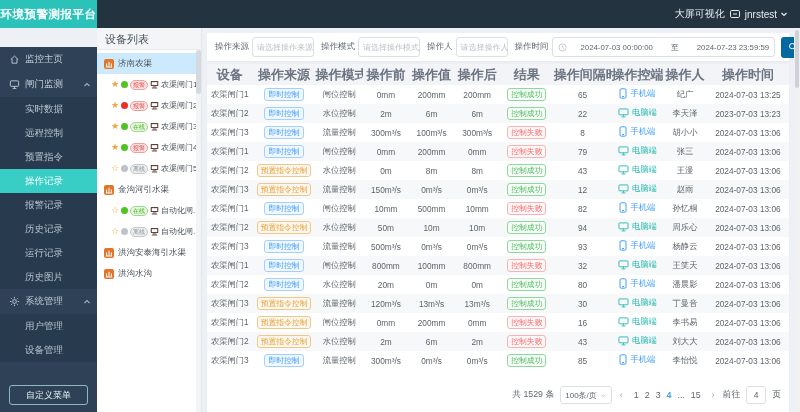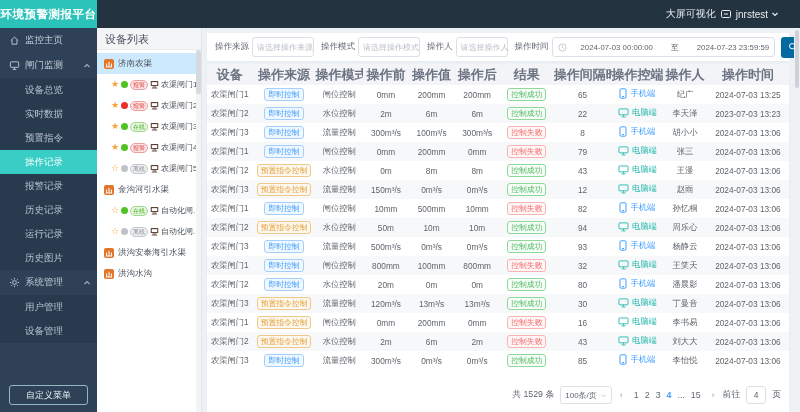--- a/index.html
+++ b/index.html
@@ -3,29 +3,29 @@
 <meta charset="utf-8">
 <style>
   * { margin:0; padding:0; box-sizing:border-box; }
   html,body { width:800px; height:412px; overflow:hidden; }
   body { font-family:"Liberation Sans","DejaVu Sans",sans-serif; background:#edf0f4; color:#333; }
   svg { display:block; }
 
   
   .navbar { position:absolute; top:0; left:0; width:800px; height:28px; background:#23333f; display:flex; align-items:center; z-index:10; }
   .logo { width:97px; height:28px; background:#2bc2b9; color:#fff; font-weight:bold; font-size:11.5px; display:flex; align-items:center; justify-content:center; letter-spacing:.5px; }
-  .nav-right { margin-left:auto; display:flex; align-items:center; gap:4px; padding-right:21px; color:#e8edf2; font-size:10px; }
+  .nav-right { margin-left:auto; display:flex; align-items:center; gap:4px; padding-right:12px; color:#e8edf2; font-size:10px; }
   .nav-right .link { cursor:pointer; }
   .nav-user { display:flex; align-items:center; gap:3px; }
 
   
   .layout { position:absolute; top:28px; left:0; width:800px; bottom:0; display:flex; }
 
   
-  .sidebar { width:97px; background:#2e4156; display:flex; flex-direction:column; position:relative; color:#c3cdd9; flex-shrink:0; }
+  .sidebar { width:97px; background:#2e4156; display:flex; flex-direction:column; position:relative; color:#c3cdd9; flex-shrink:0;margin-top:19px; }
   .menu-top { height:25px; display:flex; align-items:center; gap:5px; padding:0 6px 0 9px; font-size:9.5px; cursor:pointer; }
   .menu-top .caret { margin-left:auto; }
   .submenu { background:#283a4d; }
   .submenu-item { height:24px; line-height:24px; padding-left:25px; font-size:9.5px; color:#b9c5d2; cursor:pointer; }
   .submenu-item.active { background:#38cdc5; color:#fff; }
   .custom-btn { position:absolute; bottom:7px; left:9px; right:9px; height:20px; border:1px solid #8fb9c2; border-radius:3px; color:#e3f2f1; text-align:center; line-height:18px; font-size:9px; cursor:pointer; }
 
   
   .device-panel { width:105px; background:#fff; border-right:1px solid #e2e6ea; position:relative; flex-shrink:0; }
   .panel-header { height:22px; background:#f3f5f7; border-bottom:1px solid #e7ebee; line-height:22px; padding-left:8px; font-size:11px; color:#46505a; }
@@ -115,22 +115,22 @@
           <rect x="1.5" y="2" width="9" height="6" rx="0.8" fill="none" stroke="#c3cdd9" stroke-width="1"></rect>
           <line x1="6" y1="8" x2="6" y2="10" stroke="#c3cdd9" stroke-width="1"></line>
           <line x1="4" y1="10.3" x2="8" y2="10.3" stroke="#c3cdd9" stroke-width="1"></line>
         </svg>
       <span>闸门监测</span>
       <svg class="caret" width="8" height="8" viewBox="0 0 8 8">
           <path d="M1.5 5 L4 2.5 L6.5 5" fill="none" stroke="#9fb0c0" stroke-width="1.1"></path>
         </svg>
     </div>
     <div class="submenu" id="sub-0">
-        <div class="submenu-item">设备总览</div>
         <div class="submenu-item">实时数据</div>
+        <div class="submenu-item">远程控制</div>
         <div class="submenu-item">预置指令</div>
         <div class="submenu-item active">操作记录</div>
         <div class="submenu-item">报警记录</div>
         <div class="submenu-item">历史记录</div>
         <div class="submenu-item">运行记录</div>
         <div class="submenu-item">历史图片</div>
       </div>
 
     <div class="menu-top">
       <svg width="11" height="11" viewBox="0 0 12 12">

